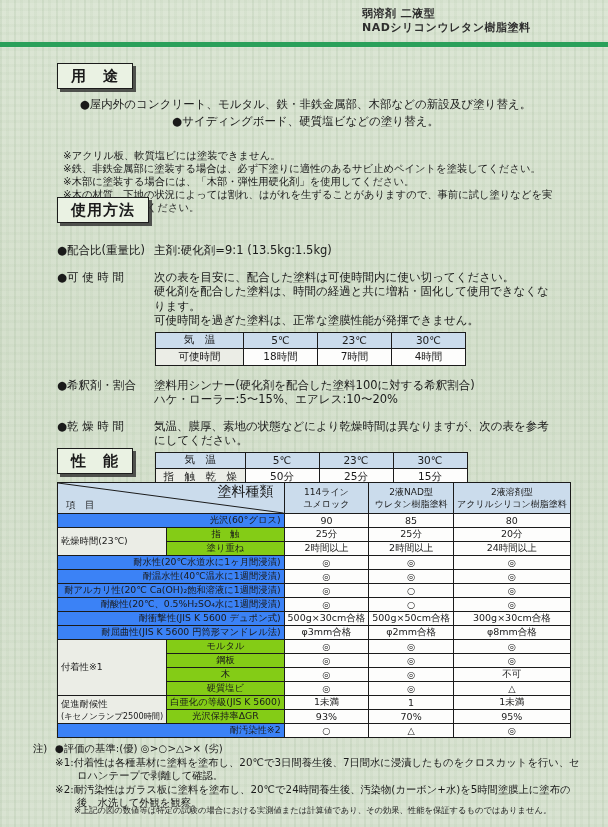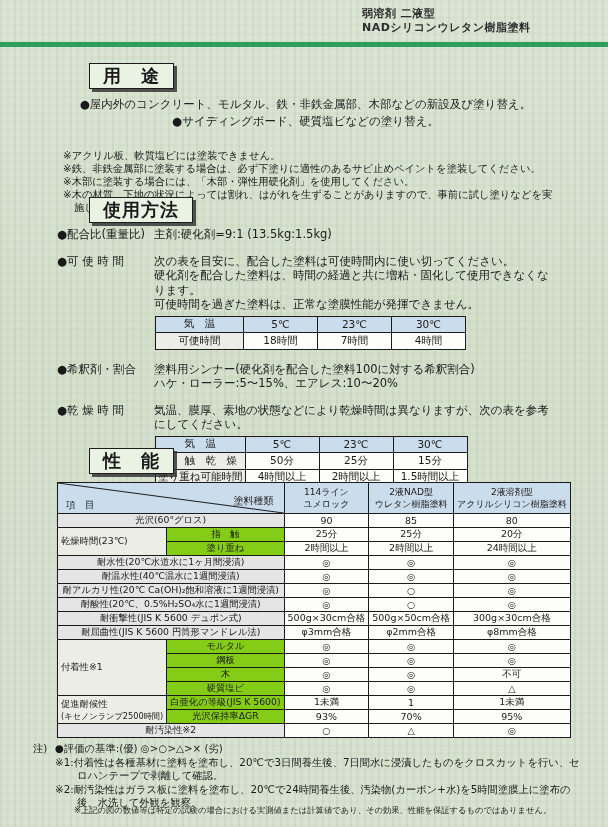--- a/index.html
+++ b/index.html
@@ -9,42 +9,42 @@
     color:#1a1a1a;
     background-color:#d8e2d1;
     background-image:
       repeating-linear-gradient(90deg, rgba(135,165,125,0.14) 0 2px, rgba(0,0,0,0) 2px 6px, rgba(170,195,160,0.12) 6px 9px, rgba(0,0,0,0) 9px 14px),
       repeating-linear-gradient(0deg, rgba(150,178,140,0.07) 0 3px, rgba(0,0,0,0) 3px 8px),
       linear-gradient(180deg,#dce6d5 0%,#d5e0cd 40%,#d9e3d2 100%);
   }
   .topbar{position:absolute;top:42px;left:0;width:608px;height:5px;background:#2aa05a;}
   .brand{position:absolute;top:7px;left:362px;font-size:11px;font-weight:bold;line-height:14px;color:#2e2e2e;letter-spacing:0.5px;}
   .section{position:absolute;left:57px;width:497px;}
-  .sec-box{display:inline-block;background:#eaf2e3;border:1.5px solid #1c1c1c;box-shadow:3px 3px 0 rgba(45,45,45,0.8);padding:2px 13px;font-size:18px;font-weight:bold;letter-spacing:1px;line-height:20px;margin-left:32px;}
+  .sec-box{display:inline-block;background:#eaf2e3;border:1.5px solid #1c1c1c;box-shadow:3px 3px 0 rgba(45,45,45,0.8);padding:2px 13px;font-size:15px;font-weight:bold;letter-spacing:1px;line-height:20px;}
   .bullets{margin-top:7px;font-size:11.5px;line-height:16.5px;}
   .bullet{text-indent:-12px;padding-left:12px;text-align:center;}
   .subnotes{margin-top:20px;margin-left:6px;font-size:10.3px;line-height:13px;}
   .subnote{text-indent:-11px;padding-left:11px;}
   .uitem{display:flex;margin-top:12px;font-size:11.5px;line-height:14.5px;}
   .uitem .ulabel{width:97px;flex:none;}
   .uitem .ubody{flex:1;}
   .dtable{border-collapse:collapse;margin-left:98px;margin-top:4px;margin-bottom:12px;background:#a3a3a3;}
   .dtable td{border:1px solid #1b1b1b;font-size:10.5px;text-align:center;height:15.5px;padding:0 2px;background:#fdfdfc;white-space:nowrap;}
   .hd{background:#cbdcec !important;}
   .lg{background:#ebede6 !important;}
   .ptable{border-collapse:collapse;margin-top:8px;background:#fff;}
   .ptable td{border:1px solid #1b1b1b;font-size:9.5px;height:12.6px;padding:0 3px;text-align:center;background:#fdfdfc;white-space:nowrap;overflow:hidden;}
   .ptable tr.hrow td{height:30px;font-size:9px;line-height:12px;}
-  .ptable .lbl{text-align:center;background:#e5e5e5;font-size:9.3px;}
+  .ptable .lbl{text-align:right;background:#3b82f6;font-size:9.3px;}
   .ptable .grp{background:#ebede6;text-align:left;font-size:9.3px;}
   .ptable .sub{background:#84cc16;text-align:center;font-size:9.3px;}
   .bold{font-weight:normal;}
   .diag{position:relative;padding:0;}
   .diag svg{position:absolute;top:0;left:0;width:100%;height:100%;}
-  .corner-top{position:absolute;top:12px;right:10px;font-size:10px;}
+  .corner-top{position:absolute;top:2px;right:10px;font-size:14px;}
   .corner-bottom{position:absolute;bottom:2px;left:8px;font-size:9.5px;}
   .notesblock{position:absolute;top:742px;left:33px;width:552px;font-size:10.3px;line-height:13.5px;display:flex;}
   .noteshead{flex:none;width:22px;}
   .notelist .note{text-indent:-22px;padding-left:22px;}
   .footnote{position:absolute;top:805px;left:74px;font-size:8.3px;color:#222;}
 </style>
 </head>
 <body>
 
 <div class="topbar"></div>
@@ -64,21 +64,21 @@
     <div class="subnote">※アクリル板、軟質塩ビには塗装できません。</div>
     <div class="subnote">※鉄、非鉄金属部に塗装する場合は、必ず下塗りに適性のあるサビ止めペイントを塗装してください。</div>
     <div class="subnote">※木部に塗装する場合には、「木部・弾性用硬化剤」を使用してください。</div>
     <div class="subnote">※木の材質、下地の状況によっては割れ、はがれを生ずることがありますので、事前に試し塗りなどを実施し、確認してください。</div>
   </div>
 </div>
 
 <div class="section" style="top:197px;">
   <div class="sec-box">使用方法</div>
 
-  <div class="uitem" style="margin-top:4px;">
+  <div class="uitem" style="margin-top:20px;">
     <div class="ulabel">●配合比(重量比)</div>
     <div class="ubody">主剤:硬化剤=9:1 (13.5kg:1.5kg)</div>
   </div>
 
   <div class="uitem">
     <div class="ulabel">●可 使 時 間</div>
     <div class="ubody">
       <div>次の表を目安に、配合した塗料は可使時間内に使い切ってください。</div>
       <div>硬化剤を配合した塗料は、時間の経過と共に増粘・固化して使用できなくなります。</div>
       <div>可使時間を過ぎた塗料は、正常な塗膜性能が発揮できません。</div>

